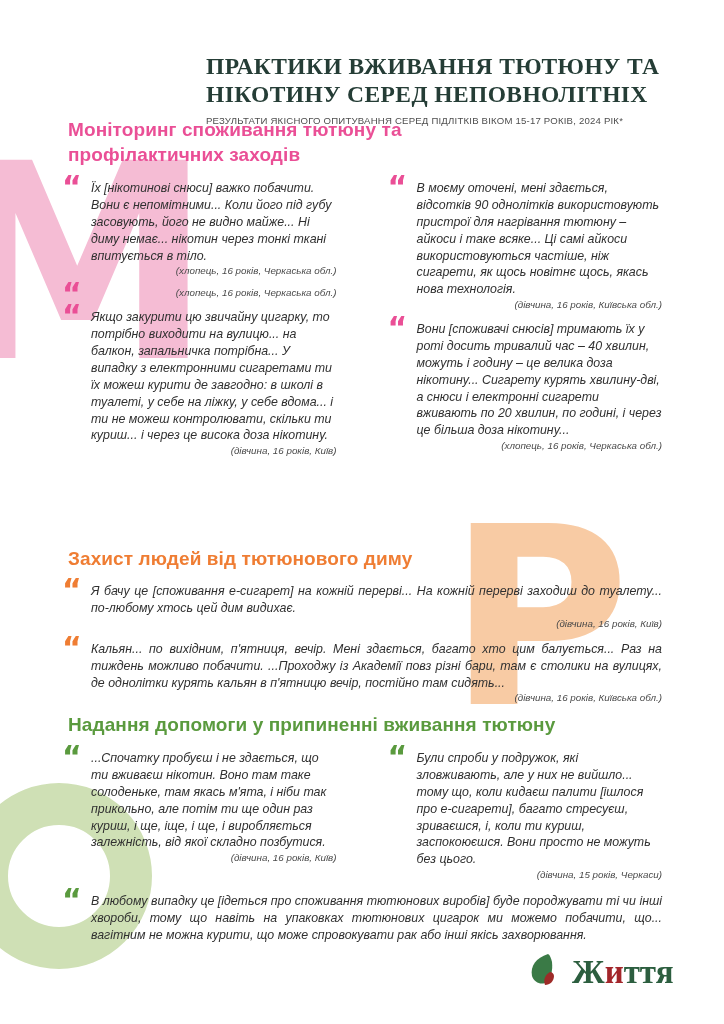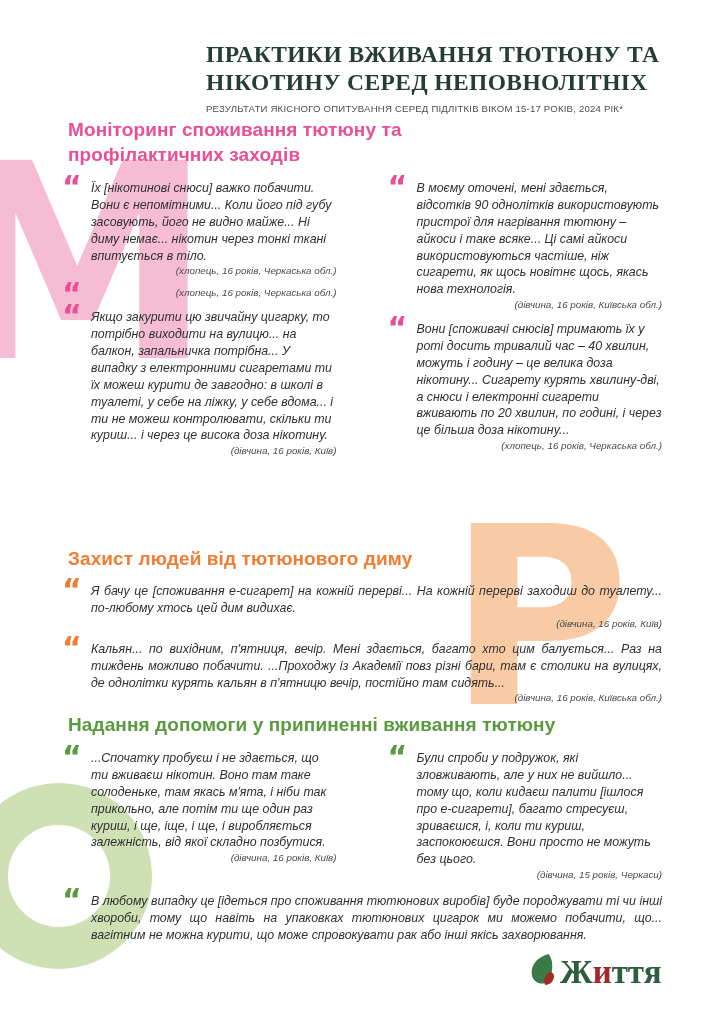--- a/index.html
+++ b/index.html
@@ -14,21 +14,21 @@
   .deco{position:absolute;z-index:0;font-family:"DejaVu Sans","Liberation Sans",sans-serif;
         font-weight:800;line-height:1;user-select:none;}
   .deco-m{left:-58px;top:128px;font-size:272px;color:#f5bcd4;}
   .deco-p{left:448px;top:494px;font-size:248px;color:#f8cba4;}
   .deco-o{position:absolute;z-index:0;left:-34px;top:783px;width:102px;height:102px;
           border:42px solid #cfe0b5;border-radius:50%;}
 
   .layer{position:absolute;z-index:1;left:0;top:0;width:724px;height:1024px;}
 
   
-  .header{position:absolute;left:206px;top:40px;width:505px;}
+  .header{position:absolute;left:206px;top:52px;width:505px;}
   .title{font-family:"Liberation Serif","DejaVu Serif",serif;font-weight:700;
          font-size:23.5px;line-height:1.2;color:#253d36;letter-spacing:.4px;}
   .subtitle{margin-top:7px;font-size:9.6px;color:#4e4e4e;letter-spacing:.2px;}
 
   
   .section{position:absolute;left:68px;width:594px;}
   .sec1{top:117px;}
   .sec2{top:546px;}
   .sec3{top:712px;}
   h2{margin:0;font-size:19px;font-weight:800;line-height:1.32;letter-spacing:.1px;}
@@ -47,21 +47,21 @@
   .q-pink .qmark{color:#ea4f96;}
   .q-orange .qmark{color:#ef7d33;}
   .q-green .qmark{color:#5a9a3e;}
   .qtext{margin:0;font-style:italic;font-size:12.4px;line-height:1.36;color:#303030;}
   .wide .qtext{text-align:justify;}
   .qattr{margin-top:1px;font-style:italic;font-size:9.8px;color:#4a4a4a;text-align:right;}
 
   
   .footnote{position:absolute;left:42px;top:958px;width:445px;
             font-size:8.9px;line-height:1.4;color:#3f3f3f;}
-  .logo{position:absolute;left:528px;top:952px;display:flex;align-items:center;gap:2px;}
+  .logo{position:absolute;left:528px;top:952px;display:flex;align-items:center;gap:14px;}
   .logo-text{font-family:"Liberation Serif","DejaVu Serif",serif;font-weight:700;
              font-size:33px;line-height:1;}
   .logo-green{color:#2c5e3f;}
   .logo-red{color:#a3262b;}
 </style>
 </head>
 <body>
 
 <div class="page">
 

